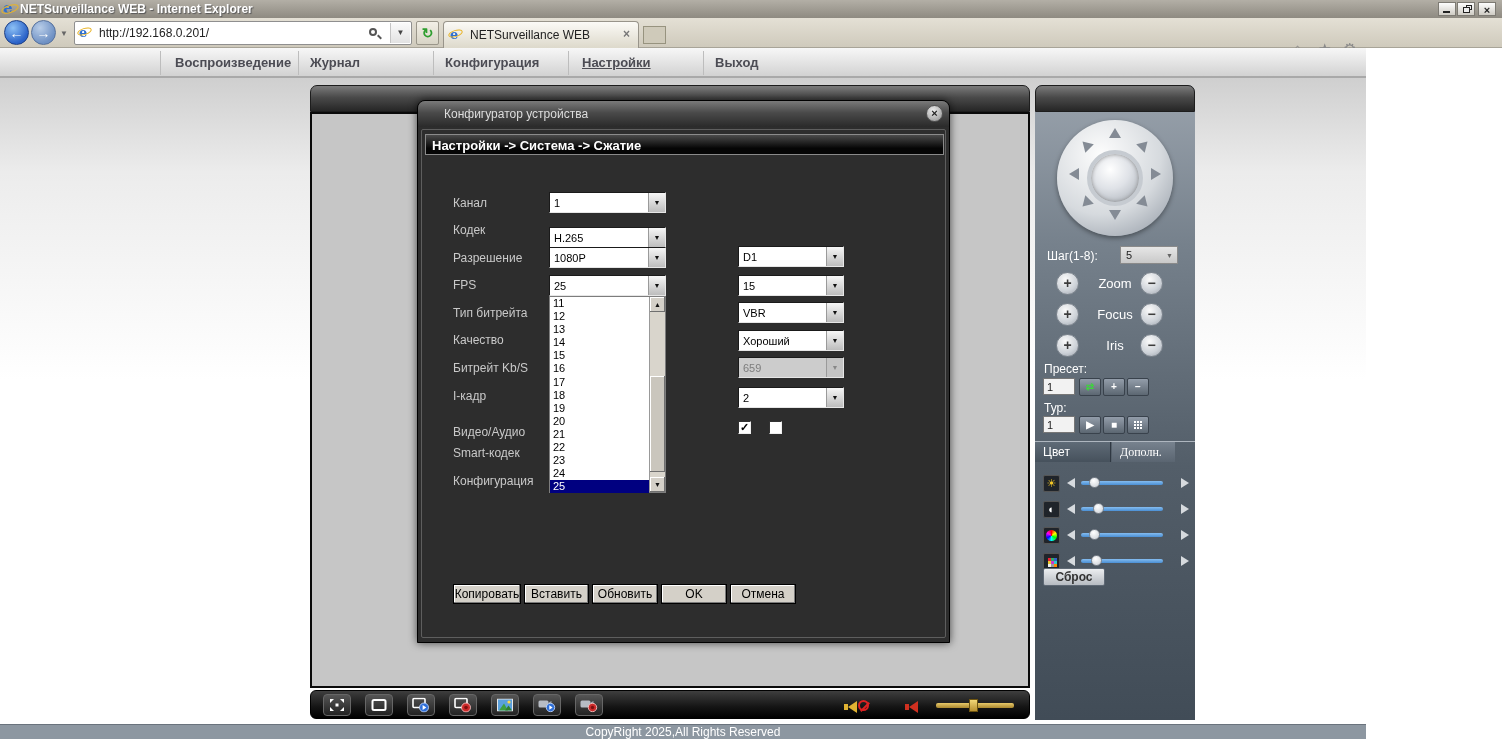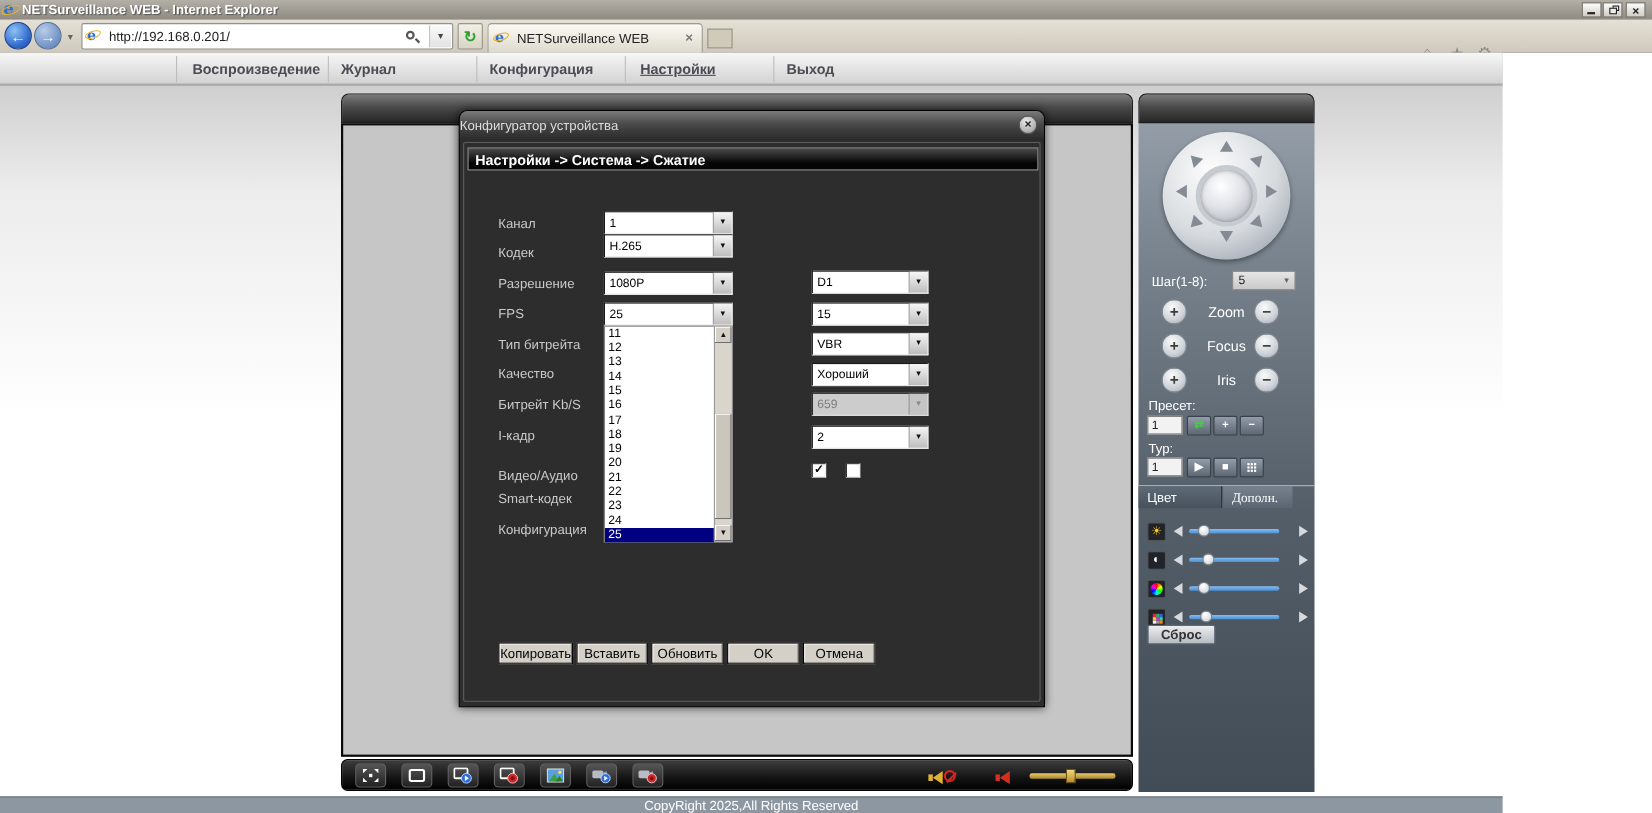--- a/index.html
+++ b/index.html
@@ -132,21 +132,21 @@
     color:#333; font-size:12px; font-weight:bold; text-align:center; line-height:16px; }
 
   .footer { position:absolute; left:0; top:676px; width:1366px; height:16px; background:#8d97a1;
     border-top:1px solid #6a737d; color:#fff; font-size:12px; text-align:center; line-height:15px; }
 
   
   .dialog { position:absolute; left:417px; top:100px; width:533px; height:543px; background:#2d2d2d;
     border:1px solid #000; border-radius:8px 8px 0 0; box-shadow:0 0 8px rgba(0,0,0,.65); color:#c9c9c9; font-size:12px; }
   .dlg-title { position:absolute; left:0; top:0; width:100%; height:26px;
     background:linear-gradient(#7a7a7a,#4a4a4a 45%,#2a2a2a); border-radius:7px 7px 0 0; }
-  .dlg-title span.t { position:absolute; left:0; top:6px; color:#ddd; }
+  .dlg-title span.t { position:absolute; left:26px; top:6px; color:#ddd; }
   .dlg-close { position:absolute; right:6px; top:4px; width:17px; height:17px; border-radius:50%;
     background:radial-gradient(circle at 40% 30%,#ececec,#909090); border:1px solid #555;
     color:#222; font-weight:bold; font-size:11px; text-align:center; line-height:15px; }
   .dlg-frame { position:absolute; left:3px; right:3px; top:28px; bottom:4px; border:1px solid #5e5e5e; border-radius:2px; }
   .crumb { position:absolute; left:7px; top:33px; width:519px; height:21px;
     background:linear-gradient(#4a4a4a,#050505 70%); border:1px solid #8a8a8a;
     color:#fff; font-weight:bold; font-size:13px; padding:3px 0 0 6px; }
   .flabel { position:absolute; left:35px; font-size:12px; color:#c9c9c9; }
   .sel { position:absolute; height:21px; background:#fff; border:1px solid; border-color:#1a1a1a #e6e6e6 #e6e6e6 #1a1a1a; }
   .sel .v { position:absolute; left:4px; top:4px; font-size:11px; color:#000; }
@@ -395,21 +395,21 @@
     <div class="dlg-frame"></div>
     <div class="crumb">Настройки -&gt; Система -&gt; Сжатие</div>
 
     <span class="flabel" style="top:95px;">Канал</span>
     <div class="sel c1" style="top:91px;">
       <span class="v">1</span>
       <span class="btn"><span>▼</span></span>
     </div>
 
     <span class="flabel" style="top:122px;">Кодек</span>
-    <div class="sel c1" style="top:112px;">
+    <div class="sel c1" style="top:126px;">
       <span class="v">H.265</span>
       <span class="btn"><span>▼</span></span>
     </div>
 
     <span class="flabel" style="top:150px;">Разрешение</span>
     <div class="sel c1" style="top:146px;">
       <span class="v">1080P</span>
       <span class="btn"><span>▼</span></span>
     </div>
     <div class="sel c2" style="top:145px;">

